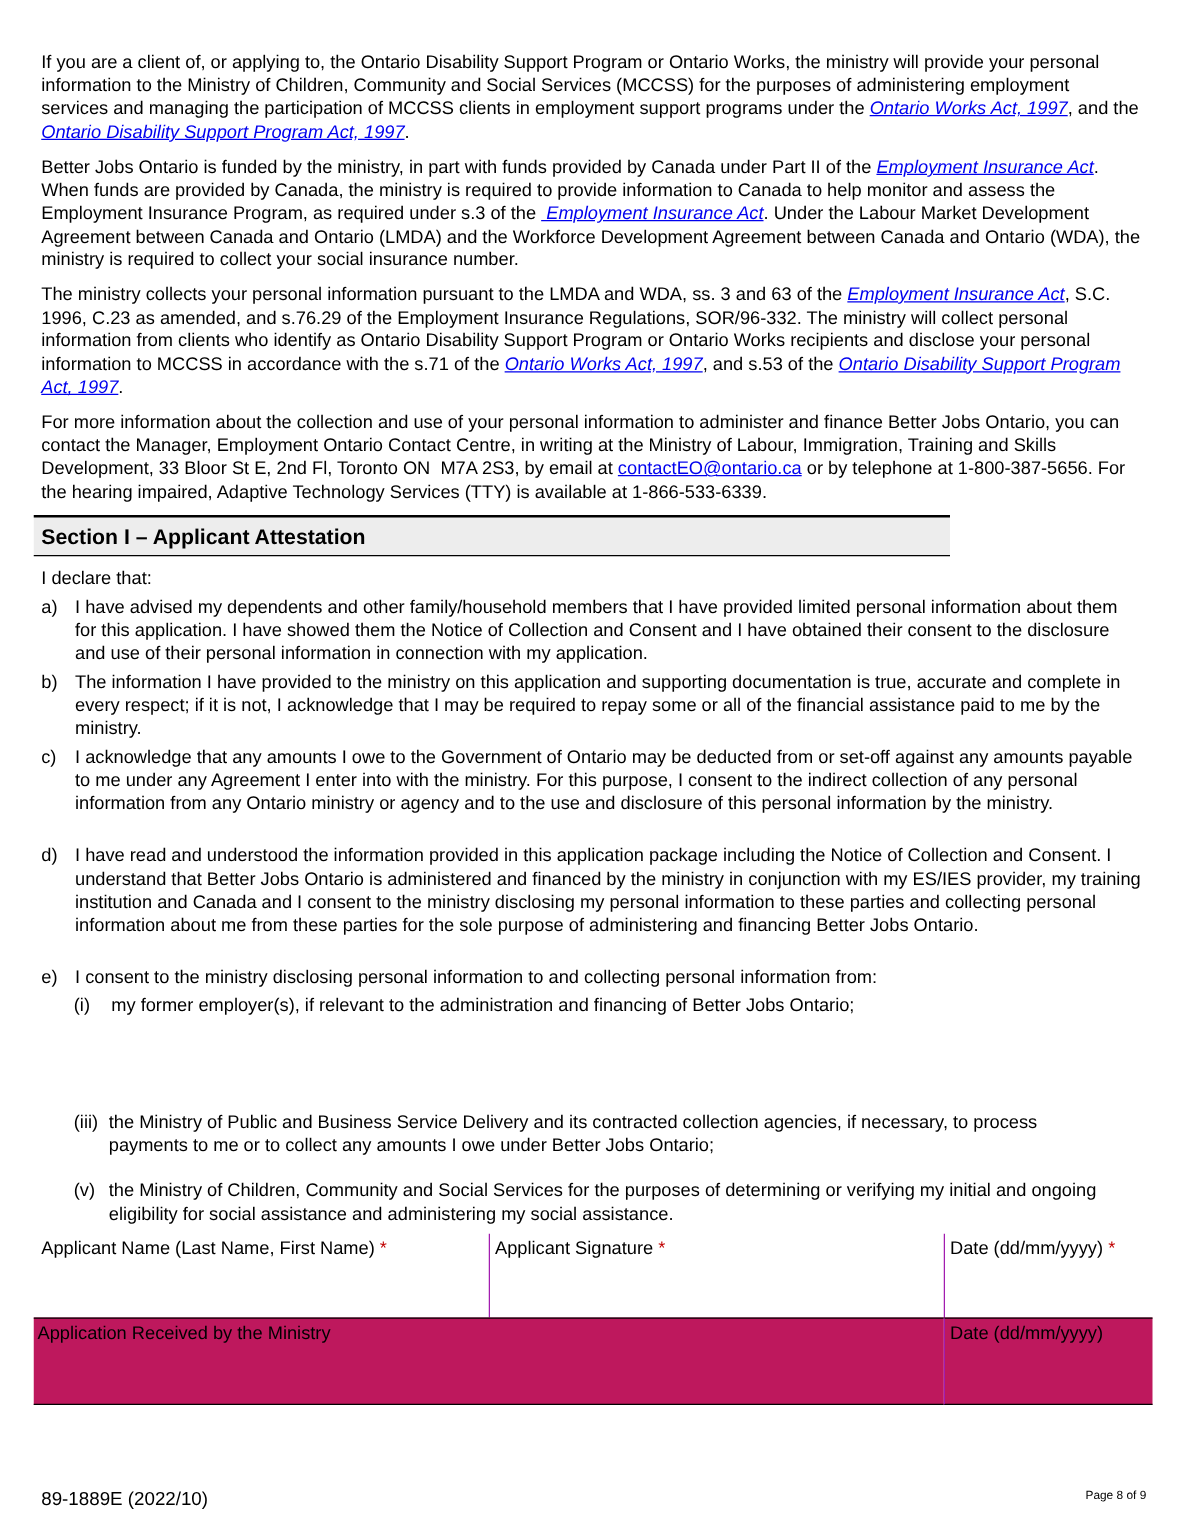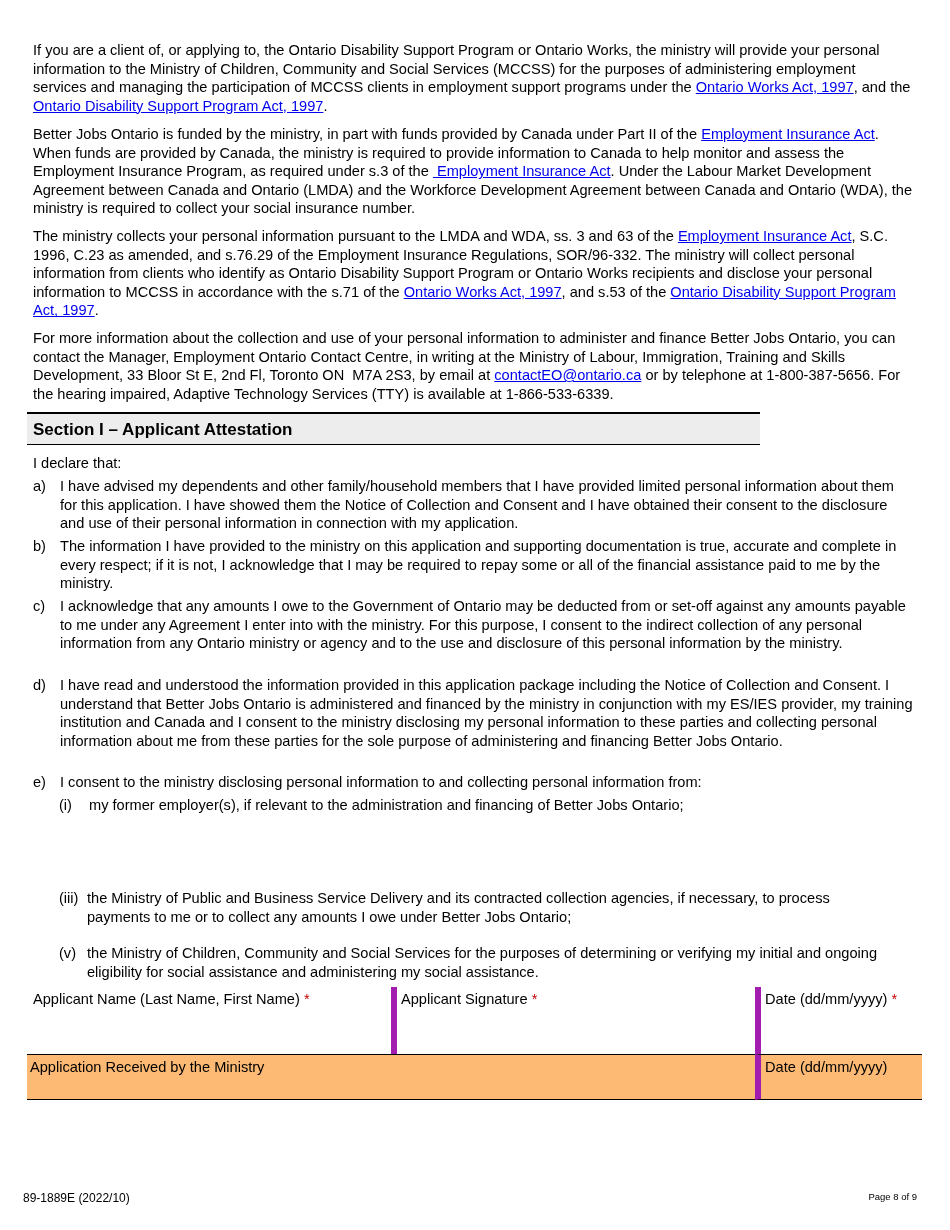--- a/index.html
+++ b/index.html
@@ -26,20 +26,21 @@
     .para {
       position: absolute;
       left: 33px;
       width: 880px;
       line-height: 18.6px;
       margin: 0;
     }
     a.link {
       color: #0000ee;
       text-decoration: underline;
+      font-style: italic;
     }
     a.link.plain {
       font-style: normal;
     }
     .section-header {
       position: absolute;
       left: 27px;
       top: 412px;
       width: 733px;
       height: 33px;
@@ -114,33 +115,33 @@
     }
     .req {
       color: #c00000;
     }
     .row1 {
       top: 0;
       height: 67px;
     }
     .row2 {
       top: 67px;
-      height: 46px;
-      background: #fdba74;
+      height: 70px;
+      background: #be185d;
       border-top: 1px solid #000000;
       border-bottom: 1px solid #000000;
     }
     .vline {
-      border-left: 6px solid #a21caf;
+      border-left: 1px solid #a21caf;
     }
     .footer-left {
       position: absolute;
-      left: 23px;
+      left: 33px;
       top: 1191px;
-      font-size: 12px;
+      font-size: 15px;
     }
     .footer-right {
       position: absolute;
       right: 33px;
       top: 1191px;
       font-size: 9.5px;
     }
   </style>
 </head>
 <body>

